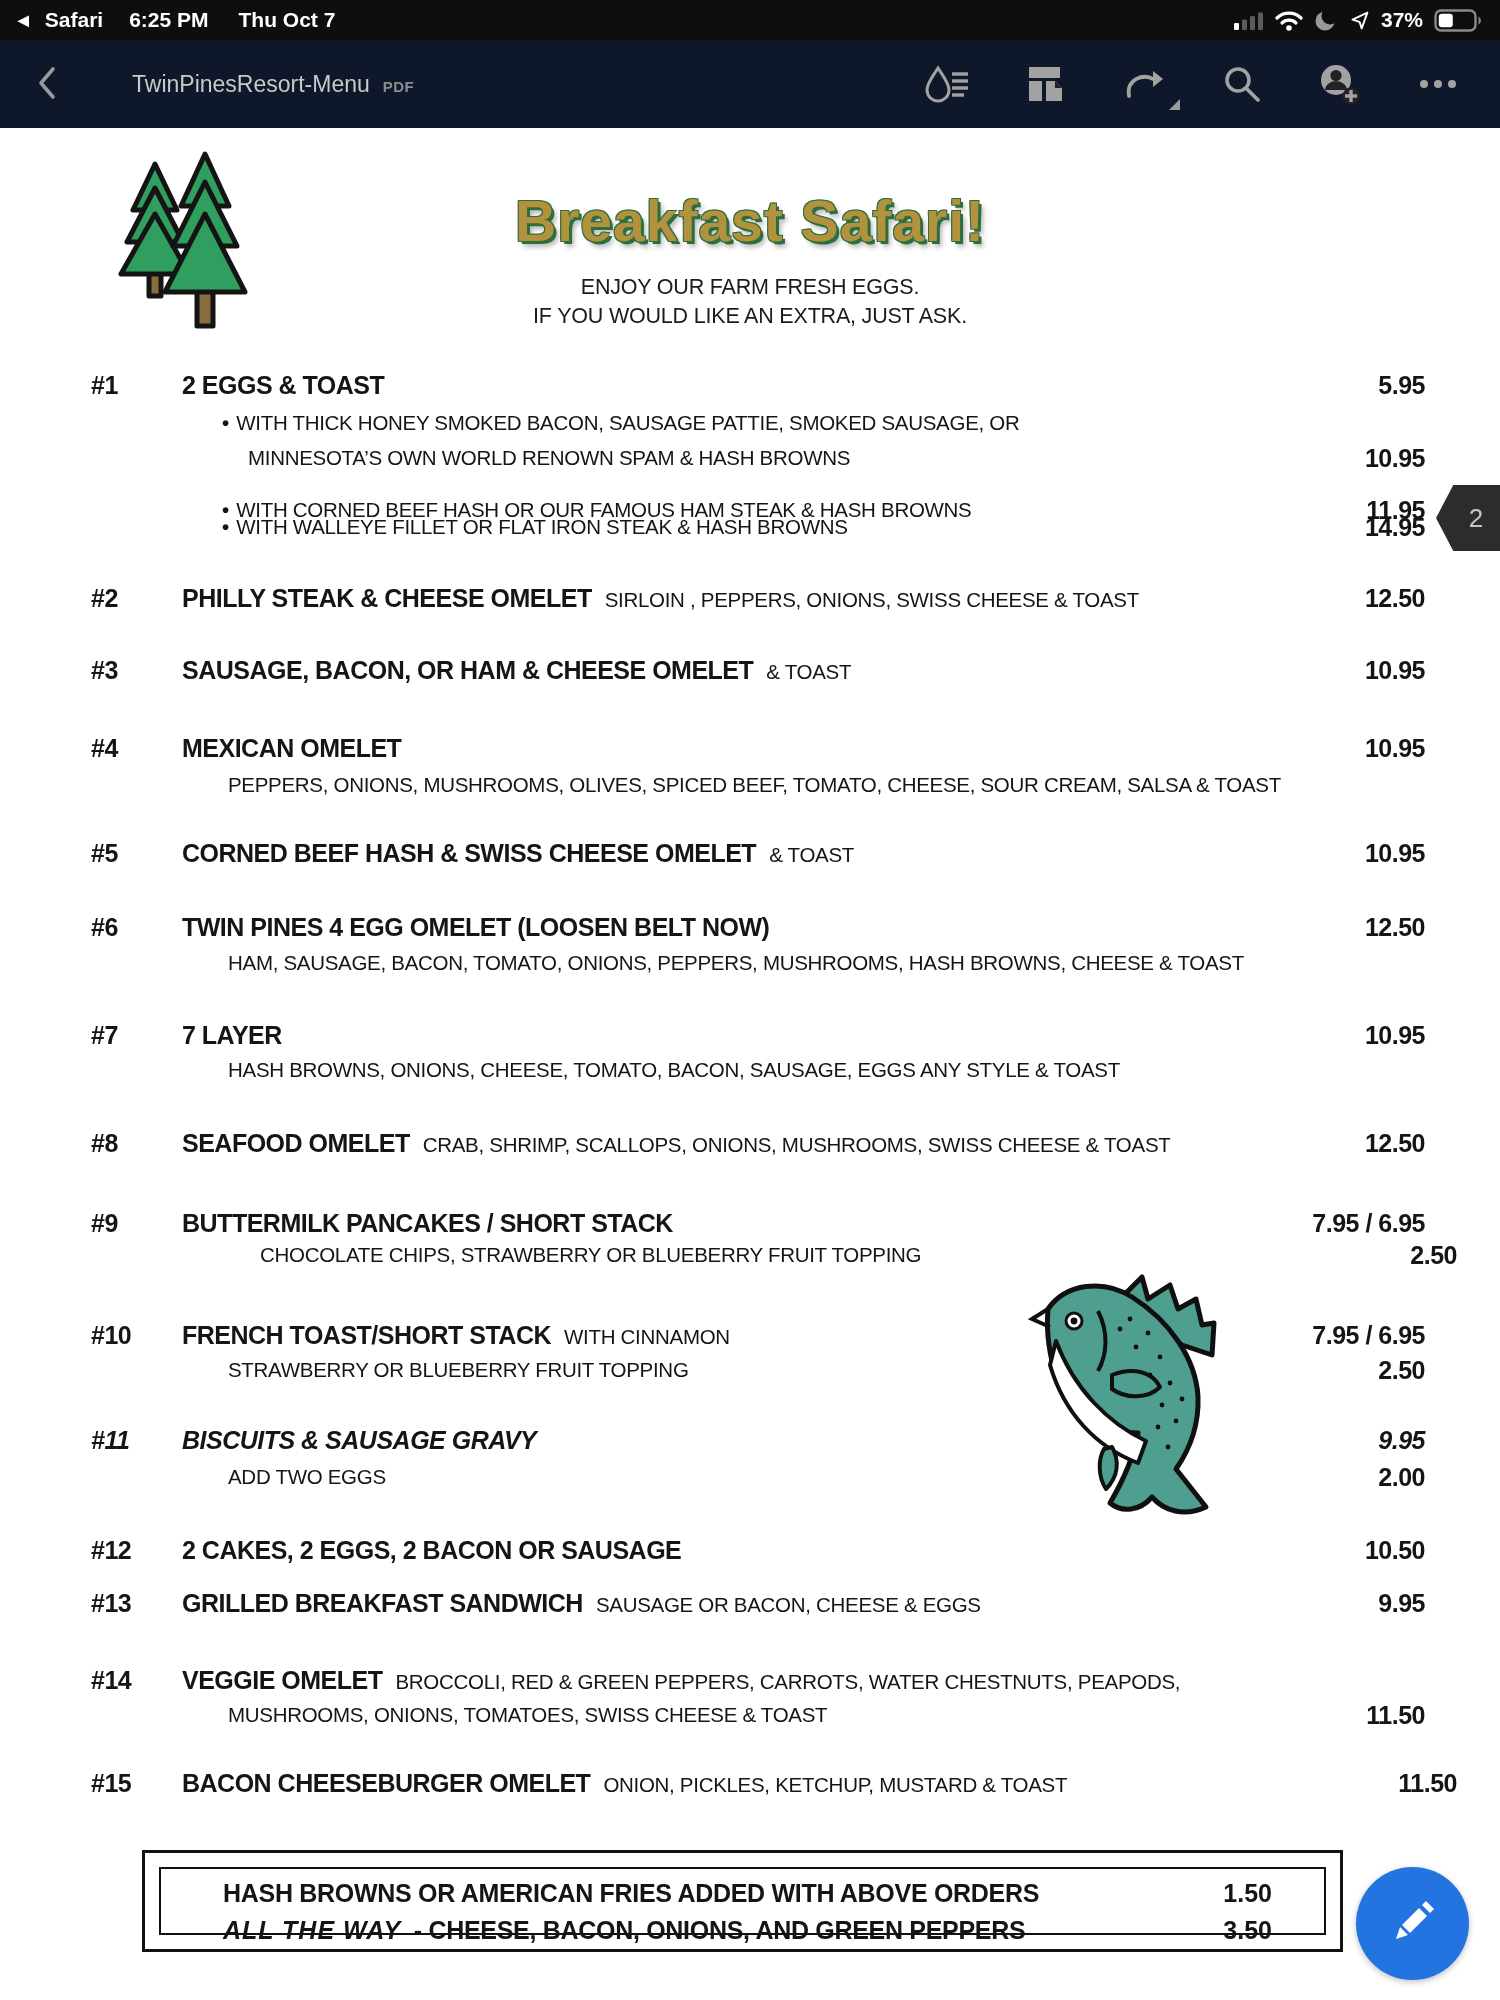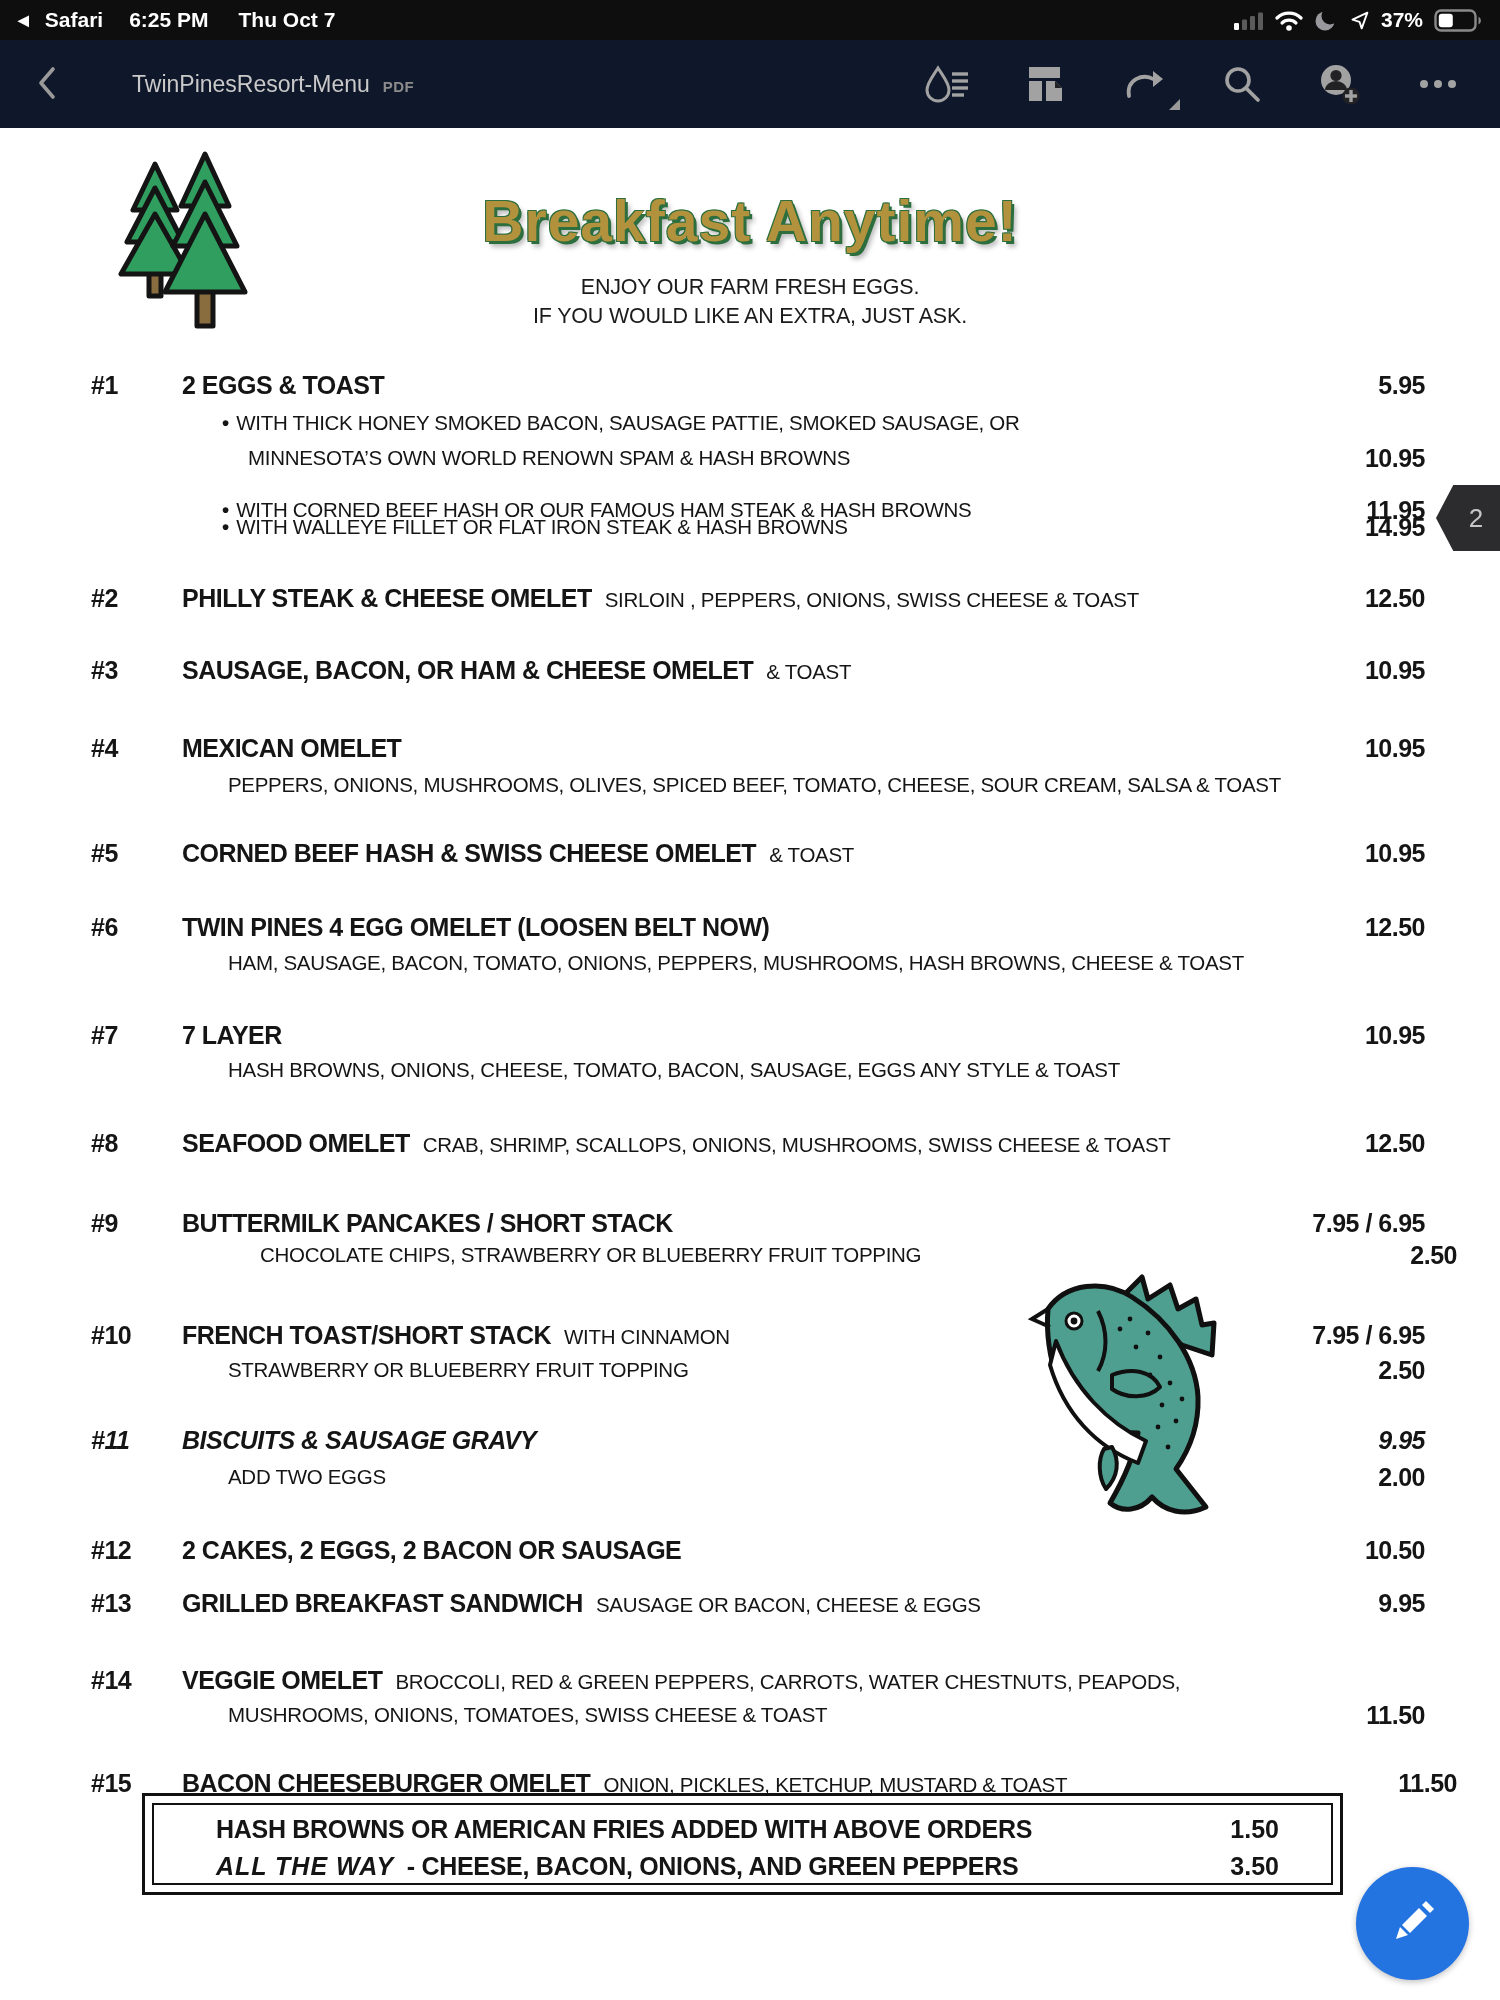--- a/index.html
+++ b/index.html
@@ -46,21 +46,21 @@
   .num{position:absolute;left:91px;top:0;font-size:25px;font-weight:bold;letter-spacing:-.5px;}
   .line{position:absolute;left:182px;top:0;display:flex;align-items:baseline;gap:13px;white-space:nowrap;}
   .nm{font-size:25px;font-weight:bold;letter-spacing:-.5px;}
   .inl{font-size:20.5px;letter-spacing:-.3px;}
   .price{position:absolute;right:75px;top:0;font-size:25px;font-weight:bold;letter-spacing:-.5px;}
   .dtext{position:absolute;left:228px;top:2px;font-size:20.5px;letter-spacing:-.3px;}
   .btext{left:222px;}
   .btext::before{content:"• ";font-weight:bold;padding-right:2px;}
   .cont{left:248px;}
   
-  .fbox{position:absolute;left:142px;top:1665px;width:1201px;height:102px;border:3px solid #111;box-sizing:border-box;padding:7px;}
+  .fbox{position:absolute;left:142px;top:1722px;width:1201px;height:102px;border:3px solid #111;box-sizing:border-box;padding:14px;}
   .fbox-inner{border:2px solid #111;width:100%;height:100%;box-sizing:border-box;position:relative;white-space:nowrap;}
   .f-l1{position:absolute;left:62px;top:10px;font-size:25px;font-weight:bold;letter-spacing:-.3px;}
   .f-l2{position:absolute;left:62px;top:47px;font-size:25px;font-weight:bold;letter-spacing:-.3px;}
   .f-l2 .em{font-style:italic;letter-spacing:1px;margin-right:6px;}
   .f-p1{position:absolute;right:52px;top:10px;font-size:25px;font-weight:bold;}
   .f-p2{position:absolute;right:52px;top:47px;font-size:25px;font-weight:bold;}
   
   .page-tab{
     position:absolute;top:485px;right:0;width:64px;height:66px;background:#2c2c2e;
     clip-path:polygon(100% 0,27% 0,0 50%,27% 100%,100% 100%);
@@ -191,21 +191,21 @@
         <polygon points="42,38 14,92 70,92" fill="#2f9e5f"></polygon>
         <polygon points="42,64 8,124 76,124" fill="#2f9e5f"></polygon>
         <rect x="84" y="140" width="16" height="36" fill="#8a6d3f"></rect>
         <polygon points="92,4 68,56 116,56" fill="#2f9e5f"></polygon>
         <polygon points="92,32 60,96 124,96" fill="#2f9e5f"></polygon>
         <polygon points="92,64 52,142 132,142" fill="#2f9e5f"></polygon>
       </g>
     </svg>
   </div>
 
-  <div class="m-title">Breakfast Anytime!</div>
+  <div class="m-title">Breakfast Safari!</div>
   <div class="m-sub" style="top:147px;">ENJOY OUR FARM FRESH EGGS.</div>
   <div class="m-sub" style="top:176px;">IF YOU WOULD LIKE AN EXTRA, JUST ASK.</div>
 
   <div class="row" style="top:243px;">
     <span class="num">#1</span>
     <span class="line">
         <span class="nm">2 EGGS &amp; TOAST</span>
       </span>
     <span class="price">5.95</span>
   </div>

